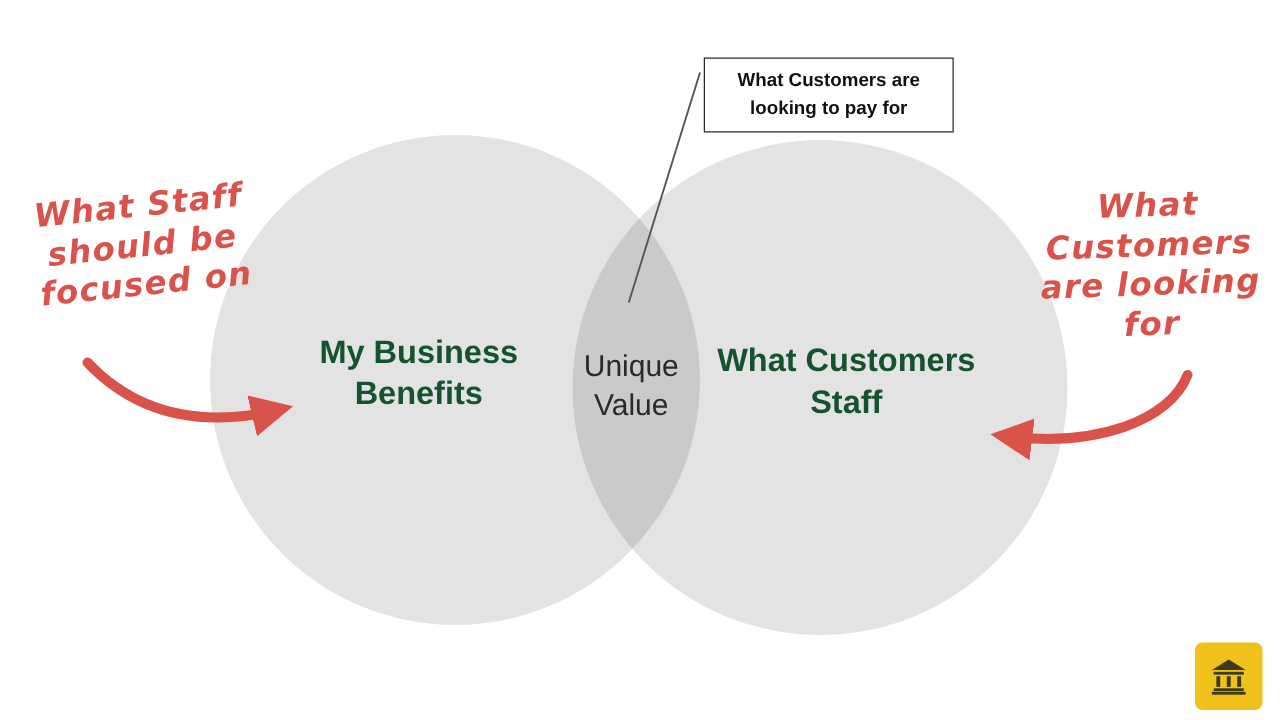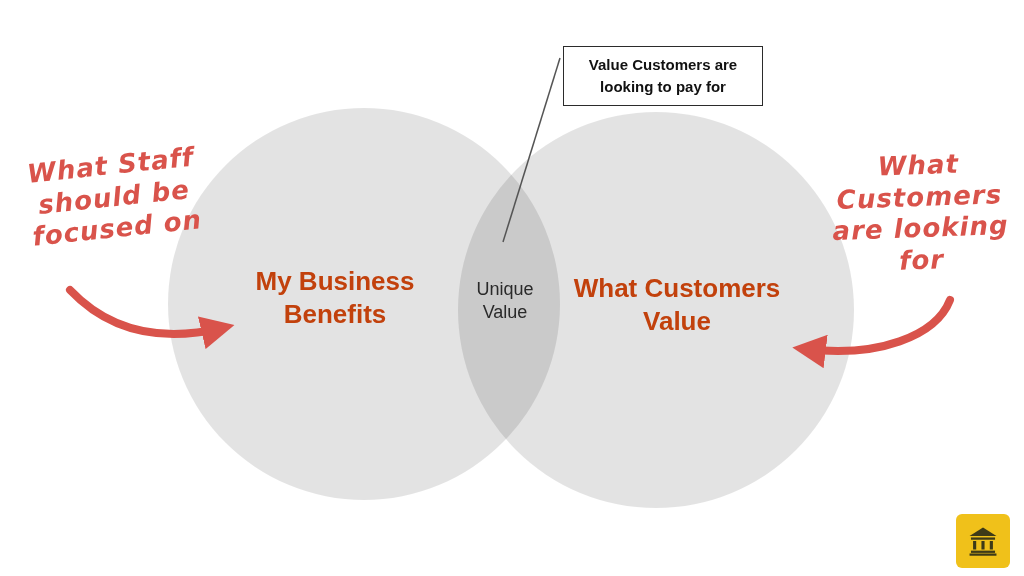--- a/index.html
+++ b/index.html
@@ -9,29 +9,29 @@
   }
   
   .circle{
     position:absolute;border-radius:50%;
     background:rgba(0,0,0,0.11);
   }
   .circle.left{left:168px;top:108px;width:392px;height:392px;}
   .circle.right{left:458px;top:112px;width:396px;height:396px;}
 
   .circle-label{
-    position:absolute;z-index:4;text-align:center;color:#c2410c;
+    position:absolute;z-index:4;text-align:center;color:#14532d;
     font-weight:700;font-size:26px;line-height:1.25;
     font-family:"Liberation Sans",sans-serif;
   }
   .circle-label.left{left:240px;top:265px;width:190px;}
   .circle-label.right{left:558px;top:272px;width:238px;}
   .overlap-label{
     position:absolute;z-index:4;text-align:center;color:#2a2a2a;
-    font-weight:400;font-size:18px;line-height:1.3;
+    font-weight:400;font-size:24px;line-height:1.3;
     left:464px;top:278px;width:82px;
   }
 
   .callout{
     position:absolute;z-index:6;left:563px;top:46px;width:186px;
     background:#ffffff;border:1px solid #2b2b2b;
     text-align:center;padding:7px 6px;
     font-size:15px;font-weight:700;color:#111;line-height:1.45;
   }
 
@@ -59,26 +59,26 @@
 </head>
 <body>
 
 <div class="stage">
 
   <div class="circle left"></div>
   <div class="circle right"></div>
 
   <div class="circle-label left">My Business Benefits</div>
 
-  <div class="circle-label right">What Customers Value</div>
+  <div class="circle-label right">What Customers Staff</div>
 
   <div class="overlap-label">Unique Value</div>
 
   <div class="callout">
-    <span>Value Customers are</span><br>
+    <span>What Customers are</span><br>
     <span>looking to pay for</span>
   </div>
 
   <svg class="svg-overlay" viewBox="0 0 1024 576" xmlns="http://www.w3.org/2000/svg">
     <defs>
       <marker id="arrowhead" markerWidth="4.2" markerHeight="4.2" refX="2.6" refY="2.1" orient="auto" markerUnits="strokeWidth">
         <path d="M0,0 L4.2,2.1 L0,4.2 z" fill="#d9534b"></path>
       </marker>
     </defs>
 

